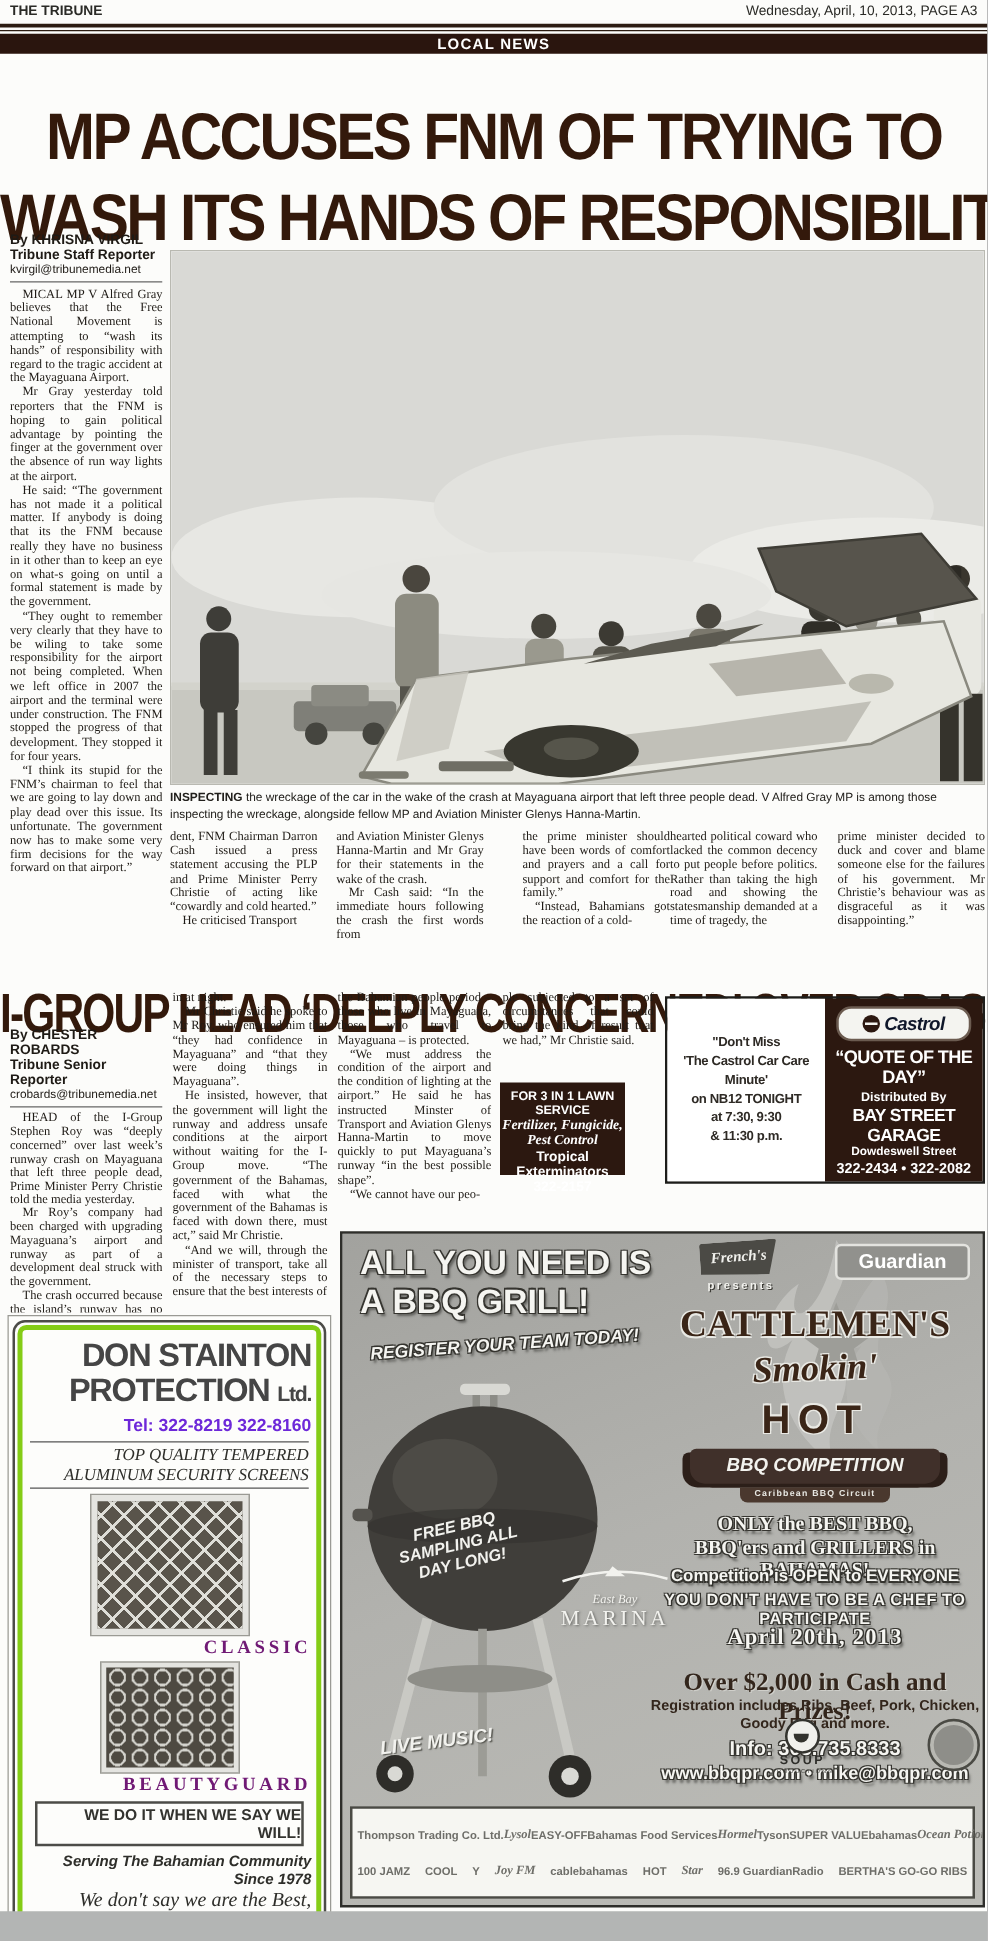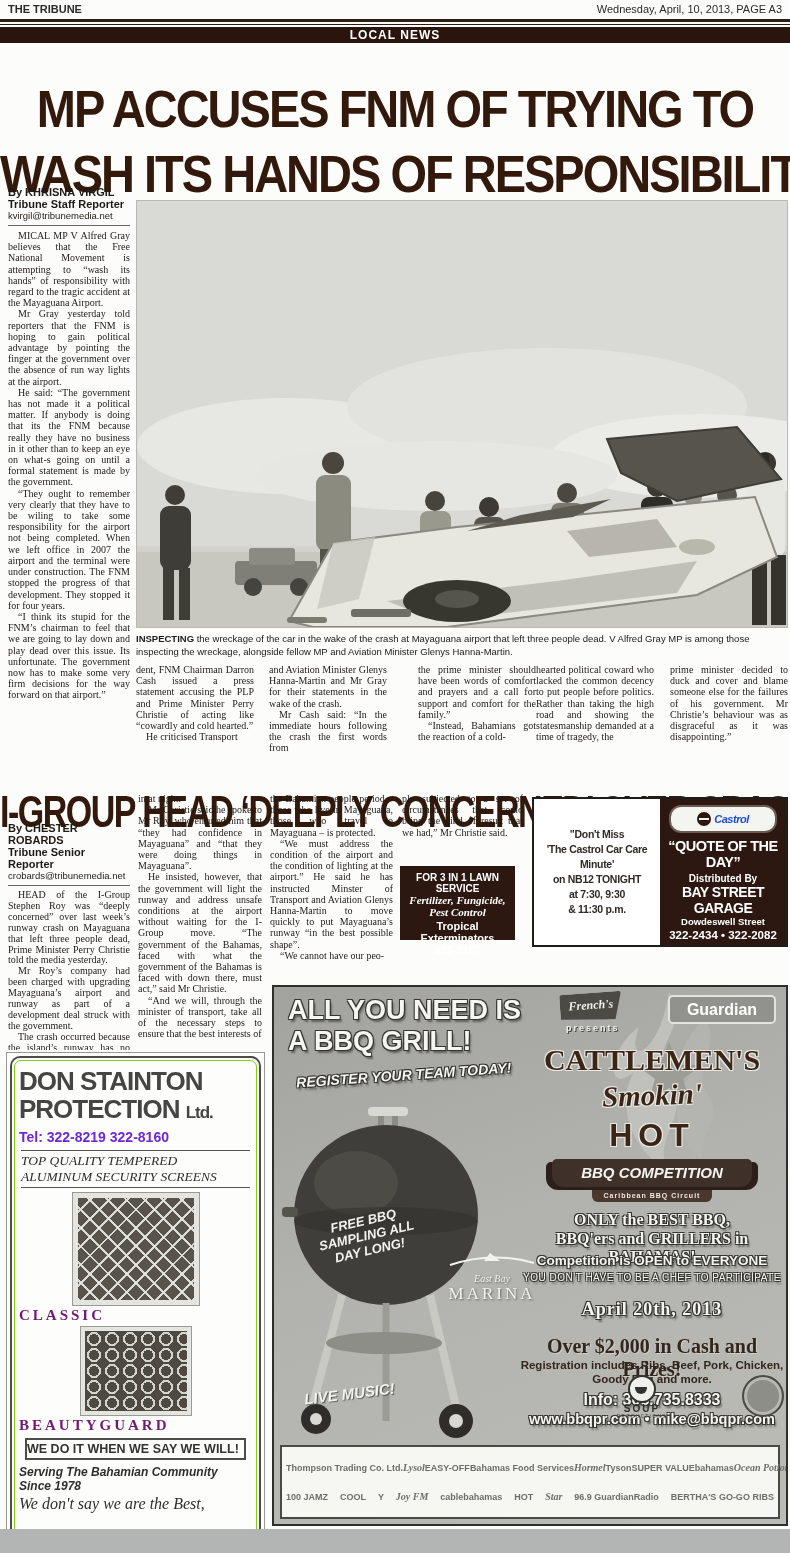--- a/index.html
+++ b/index.html
@@ -24,48 +24,48 @@
   .col p{margin:0;}
   .col p.ind{text-indent:10px;font-family:Liberation Serif, serif;}
   .byline{font-family:"Liberation Sans",sans-serif;font-weight:bold;font-size:11px;line-height:12px;
           border-bottom:1px solid #666;padding-bottom:3px;margin-bottom:4px;text-align:left;}
   .byline .email{font-weight:normal;font-size:9.5px;}
   
   #photo{position:absolute;left:136px;top:200px;width:652px;height:428px;border:1px solid #b9b9b1;box-sizing:border-box;}
   #caption{position:absolute;left:136px;top:633px;width:652px;font:9.5px/12.5px "Liberation Sans",sans-serif;color:#22201c;text-align:left;}
   #caption b{font-weight:bold;}
   
-  #lawn-ad{position:absolute;left:400px;top:866px;width:115px;height:74px;background:#2c1810;color:#fff;
+  #lawn-ad{position:absolute;left:400px;top:866px;width:100px;height:74px;background:#2c1810;color:#fff;
            text-align:center;font-family:"Liberation Sans",sans-serif;padding-top:6px;box-sizing:border-box;}
   #lawn-ad .l1{font-weight:bold;font-size:10px;}
   #lawn-ad .l2{font-family:"Liberation Serif",serif;font-style:italic;font-weight:bold;font-size:11px;line-height:12px;}
   #lawn-ad .l4{font-weight:bold;font-size:11px;margin-top:2px;}
   #lawn-ad .l5{font-weight:bold;font-size:11px;}
   
   #castrol-ad{position:absolute;left:532px;top:797px;width:256px;height:150px;border:2px solid #1d1d1a;
               box-sizing:border-box;display:flex;font-family:"Liberation Sans",sans-serif;}
   #castrol-left{width:50%;background:#fff;display:flex;flex-direction:column;justify-content:center;text-align:center;
                 font-weight:bold;font-size:10.5px;line-height:15px;color:#2e2a25;letter-spacing:-0.3px;}
   #castrol-right{width:50%;background:#2c1810;color:#fff;text-align:center;padding-top:6px;box-sizing:border-box;}
   .castrol-pill{width:104px;height:24px;margin:0 auto;background:#f4f4f0;border-radius:12px;border:2px solid #6b5b50;
                 display:flex;align-items:center;justify-content:center;gap:3px;}
   .castrol-pill .dotc{width:14px;height:14px;border-radius:50%;background:#2c1810;position:relative;}
   .castrol-pill .dotc::after{content:"";position:absolute;left:2px;top:6px;width:10px;height:2px;background:#f4f4f0;}
-  .castrol-pill .cname{font-style:italic;font-weight:bold;font-size:11px;color:#1d4ed8;letter-spacing:-0.5px;}
+  .castrol-pill .cname{font-style:italic;font-weight:bold;font-size:15px;color:#0f172a;letter-spacing:-0.5px;}
   #castrol-right .quote{font-weight:bold;font-size:14.5px;letter-spacing:-0.5px;margin-top:5px;}
   #castrol-right .dist{font-weight:bold;font-size:10px;margin-top:3px;}
   #castrol-right .garage{font-weight:bold;font-size:14px;letter-spacing:-0.5px;}
   #castrol-right .street{font-weight:bold;font-size:9.5px;}
   #castrol-right .phones{font-weight:bold;font-size:11.5px;margin-top:2px;}
   
   #stainton-ad{position:absolute;left:6px;top:1052px;width:259px;height:496px;border:1px solid #9a9a94;
                background:#fdfdfb;box-sizing:border-box;}
   #stainton-in{position:absolute;inset:3px;border:2px solid #4c4c48;border-radius:10px;}
-  #stainton-in2{position:absolute;inset:2px;border:1px solid #84cc16;border-radius:7px;padding:6px 4px 0;
-                text-align:left;overflow:hidden;}
+  #stainton-in2{position:absolute;inset:2px;border:4px solid #84cc16;border-radius:7px;padding:6px 4px 0;
+                text-align:right;overflow:hidden;}
   .st-name{font-family:"Liberation Sans",sans-serif;font-weight:bold;font-size:26px;line-height:28px;
            color:#454545;letter-spacing:-1px;}
   .st-name .ltd{font-size:17px;}
   .st-tel{font:bold 14px "Liberation Sans",sans-serif;color:#6d28d9;margin-top:2px;}
   .st-tagline{border-top:1px solid #555;border-bottom:1px solid #555;margin:5px 2px;padding:2px 0;
               font-style:italic;font-size:13.5px;line-height:16px;color:#2e2e2a;}
   .screen-classic{width:116px;height:102px;margin:4px auto 0;background-color:#59544b;
      background-image:repeating-linear-gradient(45deg,rgba(228,228,222,.95) 0 2px,rgba(0,0,0,0) 2px 13px),
                       repeating-linear-gradient(-45deg,rgba(228,228,222,.95) 0 2px,rgba(0,0,0,0) 2px 13px);
      border:5px solid #e4e4e0;outline:1px solid #9a9a94;}
@@ -101,21 +101,21 @@
   #bbq-smokin{top:92px;font-family:"Liberation Serif",serif;font-weight:bold;font-style:italic;font-size:29px;transform:rotate(-2deg);}
   #bbq-hot{top:130px;font-weight:bold;font-size:32px;letter-spacing:6px;}
   #bbq-ribbon{left:278px;top:172px;width:200px;height:28px;background:#40302a;border-radius:5px 5px 12px 12px;
               color:#f3f3ef;font:bold italic 15px/28px "Liberation Sans",sans-serif;text-align:center;
               box-shadow:-6px 3px 0 #2c1f19,6px 3px 0 #2c1f19;}
   #bbq-circuit{left:318px;top:203px;width:120px;height:12px;background:#4a382e;border-radius:0 0 6px 6px;
                color:#e8e8e3;font:bold 7px/12px "Liberation Sans",sans-serif;text-align:center;letter-spacing:1px;}
   #bbq-line1{top:224px;font-family:"Liberation Serif",serif;font-weight:bold;font-size:16px;}
   #bbq-line2{top:243px;font-family:"Liberation Serif",serif;font-weight:bold;font-size:16px;}
   #bbq-line3{top:266px;font-weight:bold;font-size:13.5px;}
-  #bbq-line4{top:285px;font-weight:normal;font-size:10px;letter-spacing:0.5px;}
+  #bbq-line4{top:285px;font-weight:bold;font-size:13px;letter-spacing:0.5px;}
   #bbq-date{top:312px;font-family:"Liberation Serif",serif;font-weight:bold;font-size:18px;letter-spacing:1px;}
   #bbq-venue{top:328px;font-weight:bold;font-size:12.5px;}
   #bbq-prizes{top:348px;font-family:"Liberation Serif",serif;font-weight:bold;font-size:20px;color:#33261c;
               text-shadow:1px 1px 0 #cfcfca;}
   #bbq-reg1{top:372px;font-weight:bold;font-size:11.5px;color:#33261c;}
   #bbq-reg2{top:386px;font-weight:bold;font-size:11.5px;color:#33261c;}
   #bbq-info{top:404px;font-weight:bold;font-size:16px;}
   #bbq-web{top:424px;font-weight:bold;font-size:14.5px;}
   #bbq-marina{left:158px;top:262px;width:120px;text-align:center;color:#f2f2ee;text-shadow:1px 1px 2px rgba(50,50,46,.6);}
   #bbq-marina .eb{font:italic 10px "Liberation Serif",serif;}

